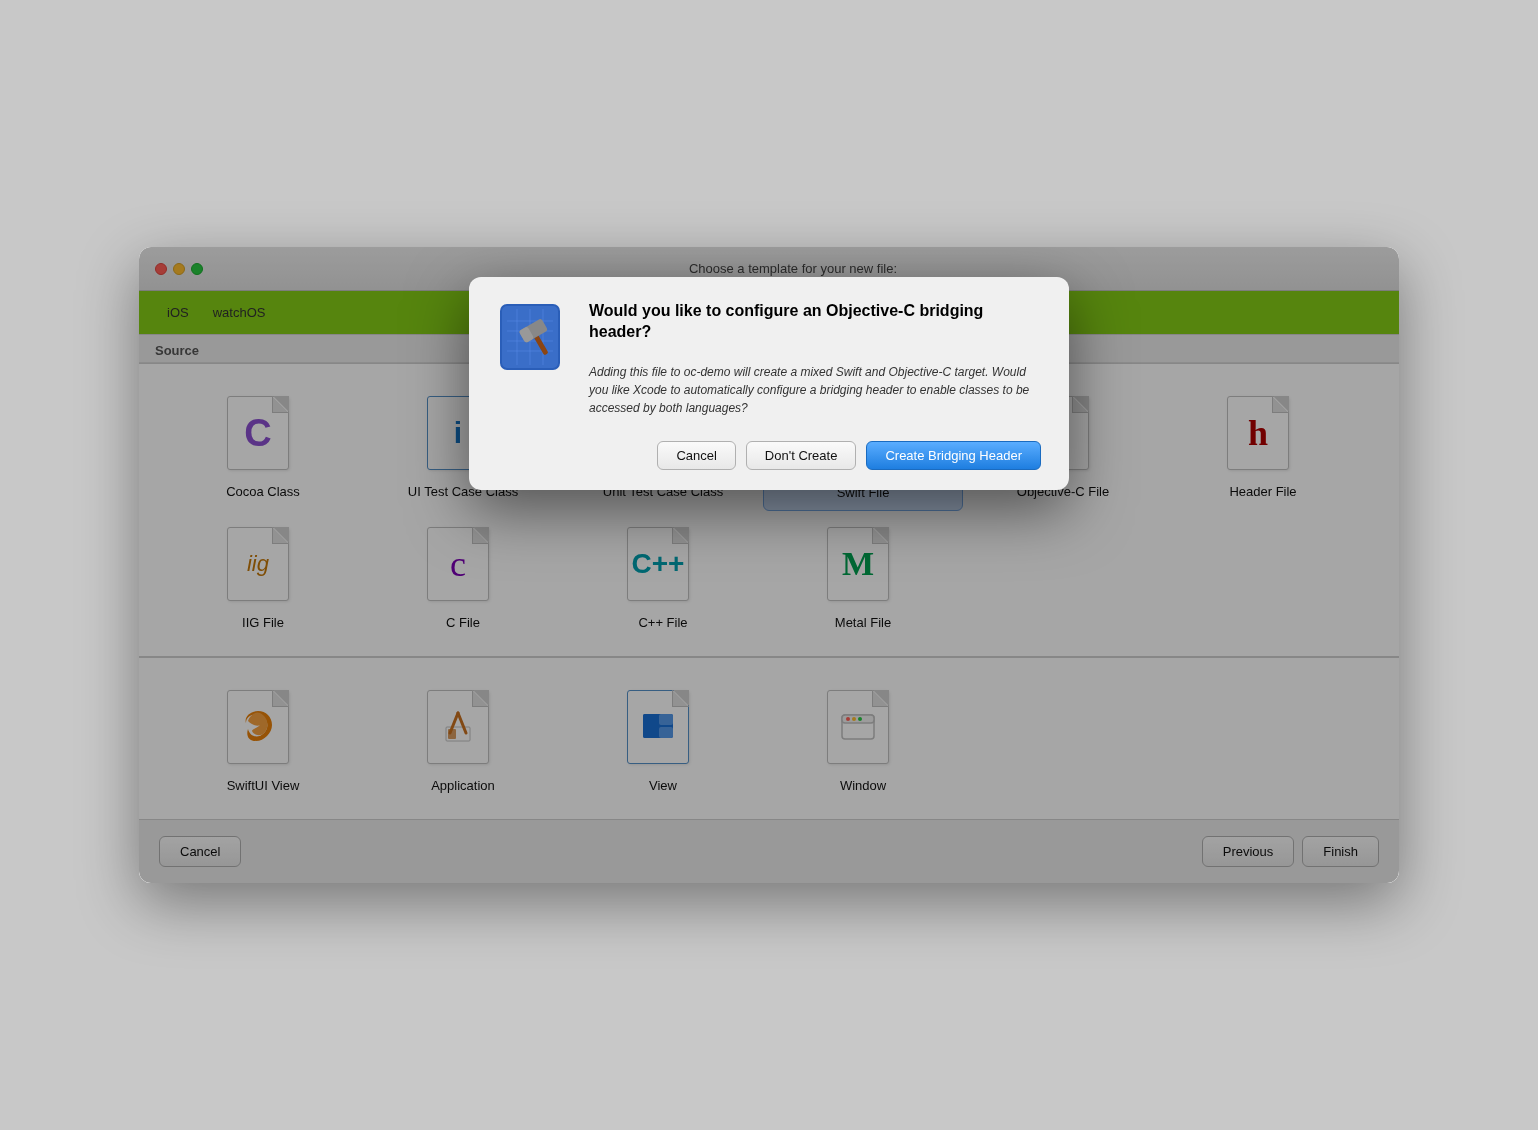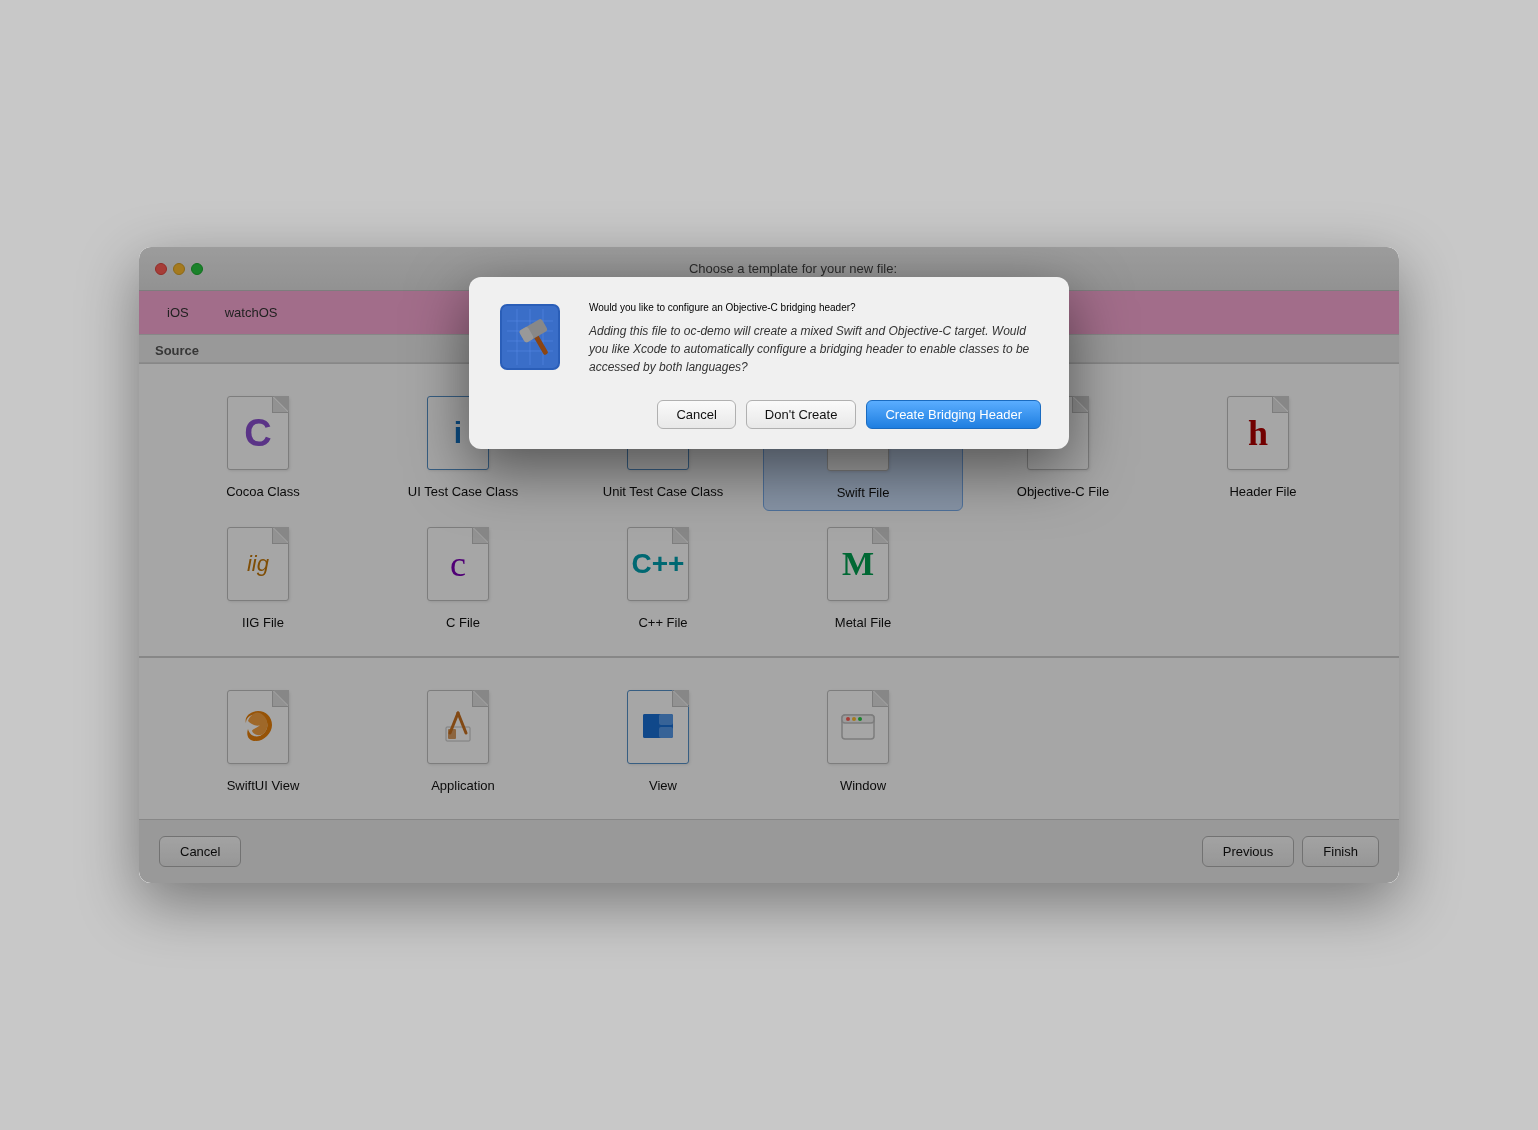--- a/index.html
+++ b/index.html
@@ -28,26 +28,26 @@
       height: 44px;
       display: flex;
       align-items: center;
       padding: 0 16px;
       border-bottom: 1px solid #c0c0c0;
       border-radius: 12px 12px 0 0;
     }
 
     
     .filter-bar {
-      background: #f9a8d4;
+      background: #84cc16;
       padding: 10px 16px;
       border-bottom: 1px solid #d0d0d0;
       display: flex;
       align-items: center;
-      gap: 12px;
+      gap: 0;
     }
 
     .filter-tab {
       padding: 4px 12px;
       font-size: 13px;
       border-radius: 4px;
       cursor: pointer;
       color: #333;
     }
 
@@ -182,24 +182,24 @@
       display: flex;
       gap: 20px;
       margin-bottom: 20px;
     }
 
     .alert-text-block {
       flex: 1;
     }
 
     .alert-title {
-      font-size: 10px;
-      font-weight: 400;
+      font-size: 16px;
+      font-weight: 700;
       color: #000;
-      margin-bottom: 8px;
+      margin-bottom: 20px;
       line-height: 1.3;
     }
 
     .alert-body {
       font-size: 12px;
       color: #333;
       line-height: 1.5;
       font-style: italic;
     }
 

